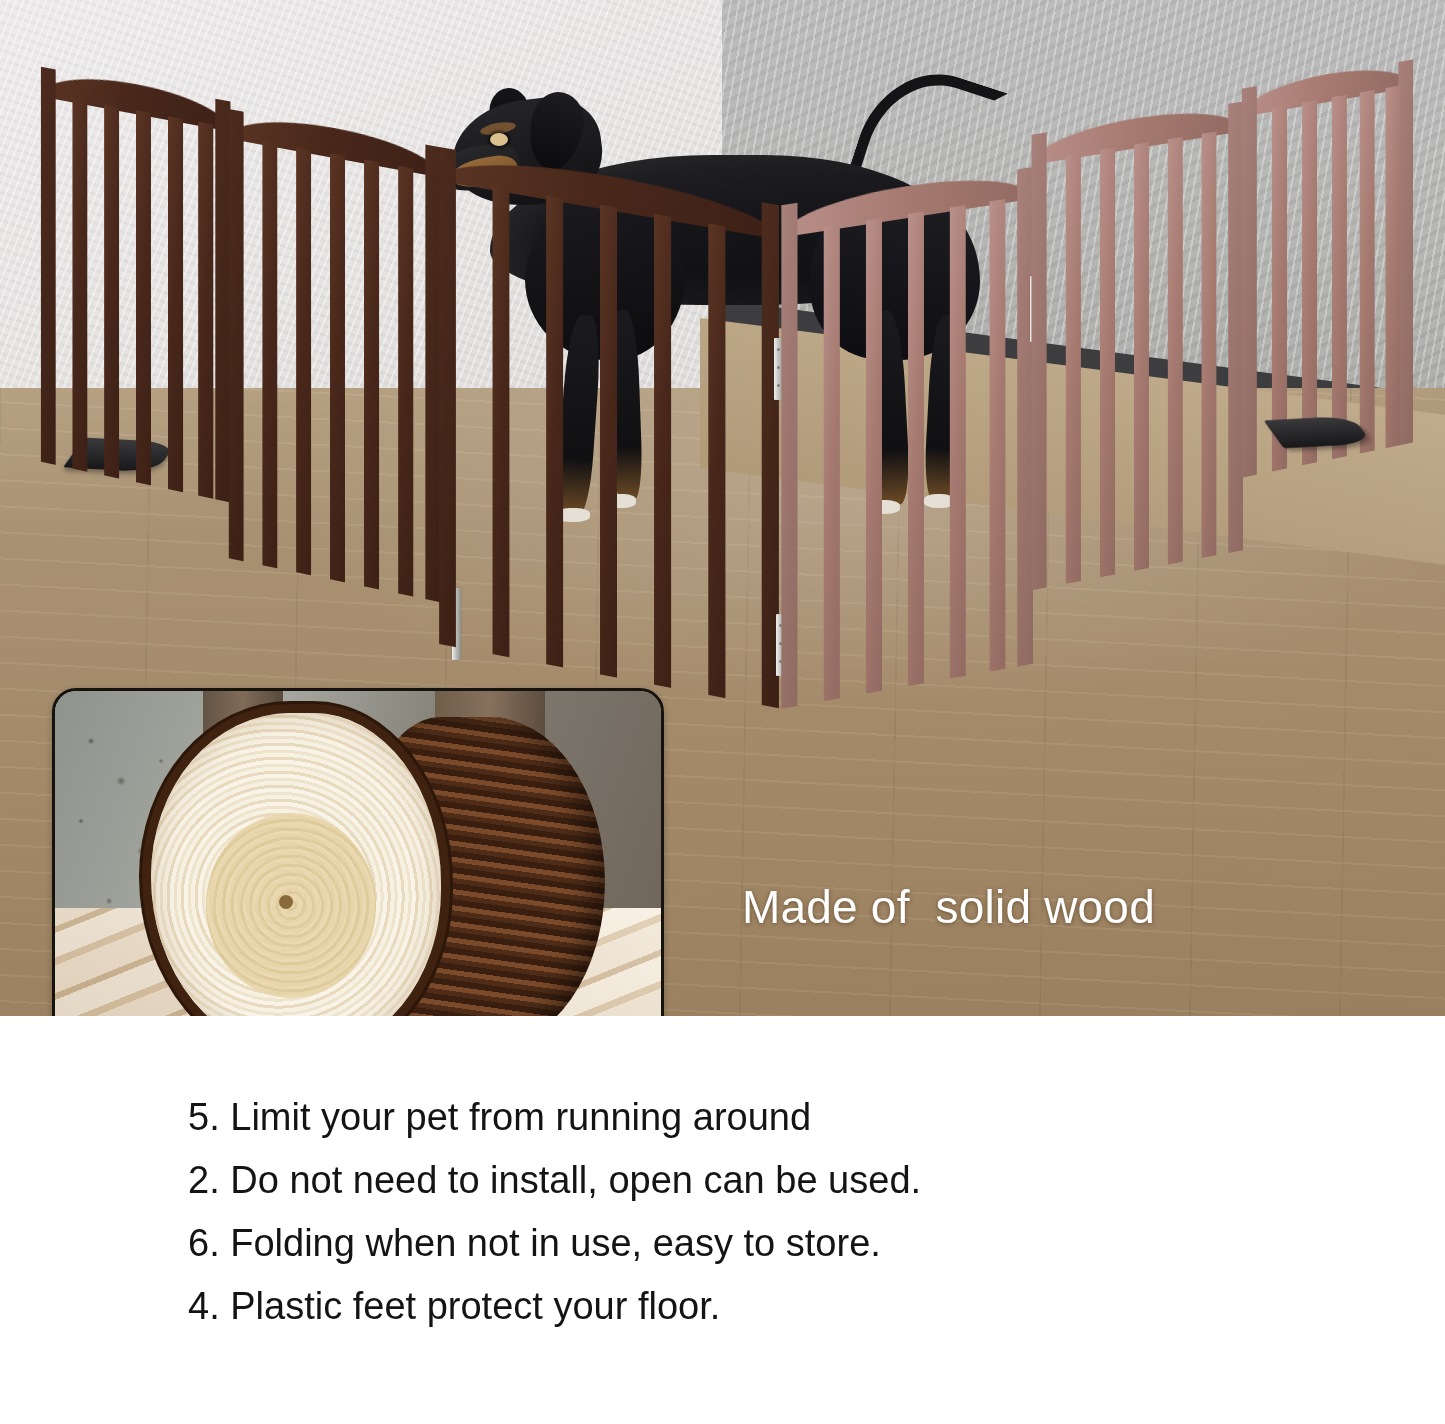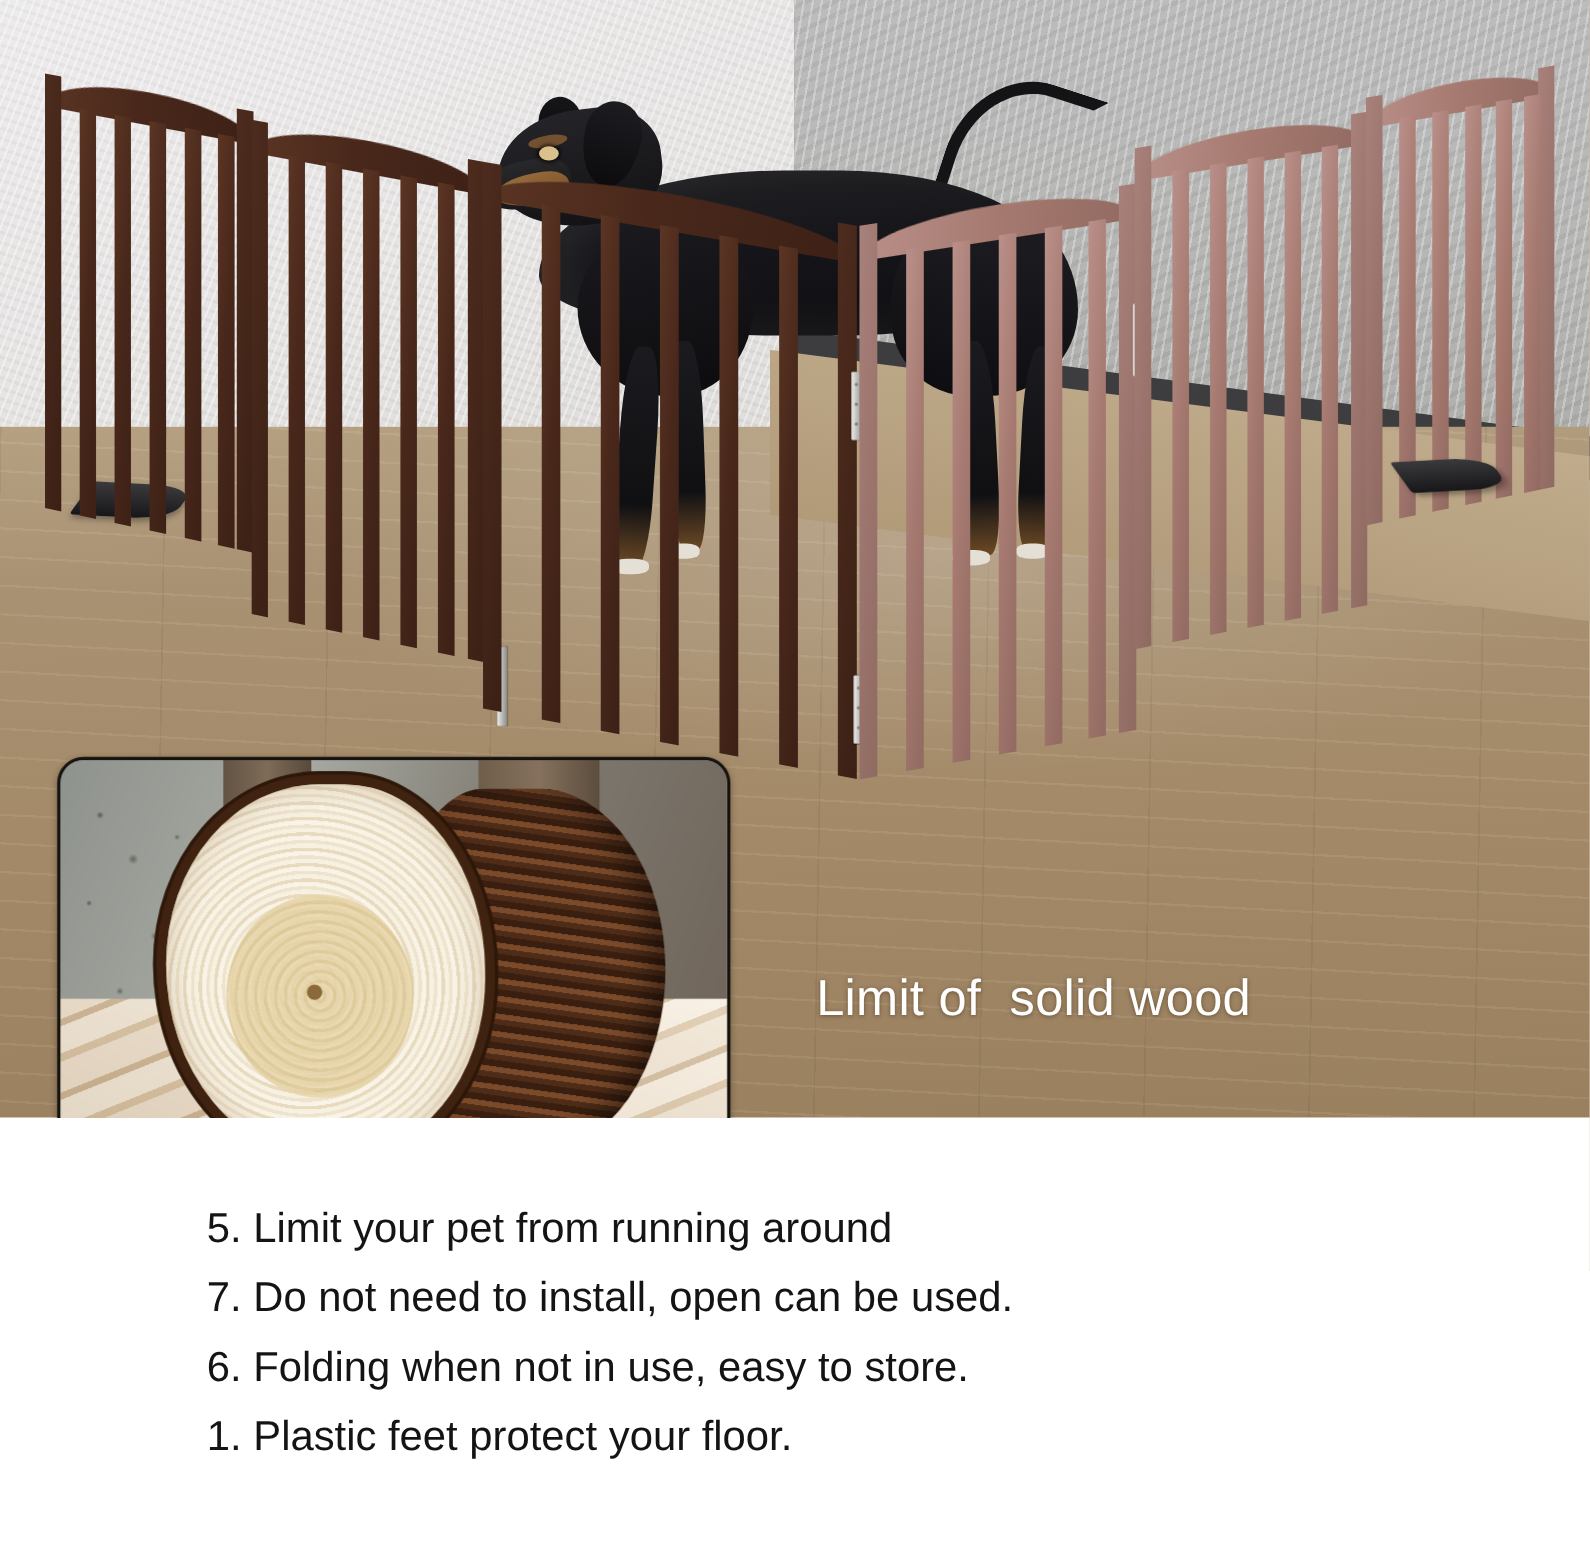--- a/index.html
+++ b/index.html
@@ -417,22 +417,22 @@
     <div class="inset-trunk2"></div>
     <div class="inset-leaves"></div>
     <div class="inset-slats"></div>
     <div class="log-bark"></div>
     <div class="log-face">
       <div class="log-heart"></div>
       <div class="log-pith"></div>
     </div>
   </div>
 
-  <div id="headline">Limit of  solid wood</div>
+  <div id="headline">Made of  solid wood</div>
 
 </div>
 
 <div id="features">
   <div class="feature">5. Limit your pet from running around</div>
-  <div class="feature">7. Do not need to install, open can be used.</div>
+  <div class="feature">2. Do not need to install, open can be used.</div>
   <div class="feature">6. Folding when not in use, easy to store.</div>
-  <div class="feature">1. Plastic feet protect your floor.</div>
+  <div class="feature">4. Plastic feet protect your floor.</div>
 </div>
 
 </body></html>

